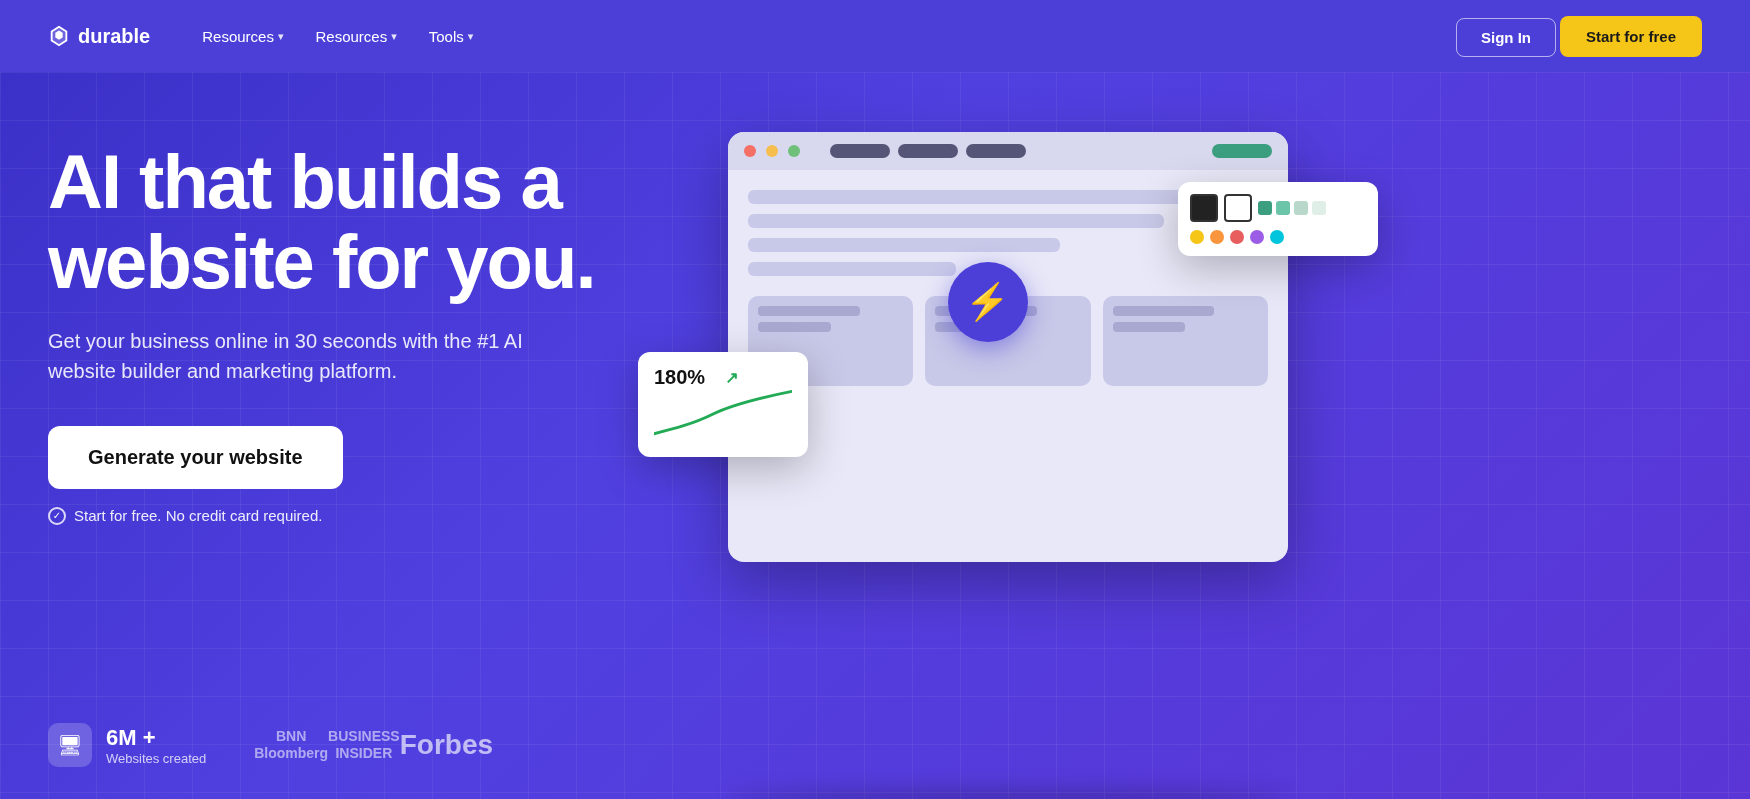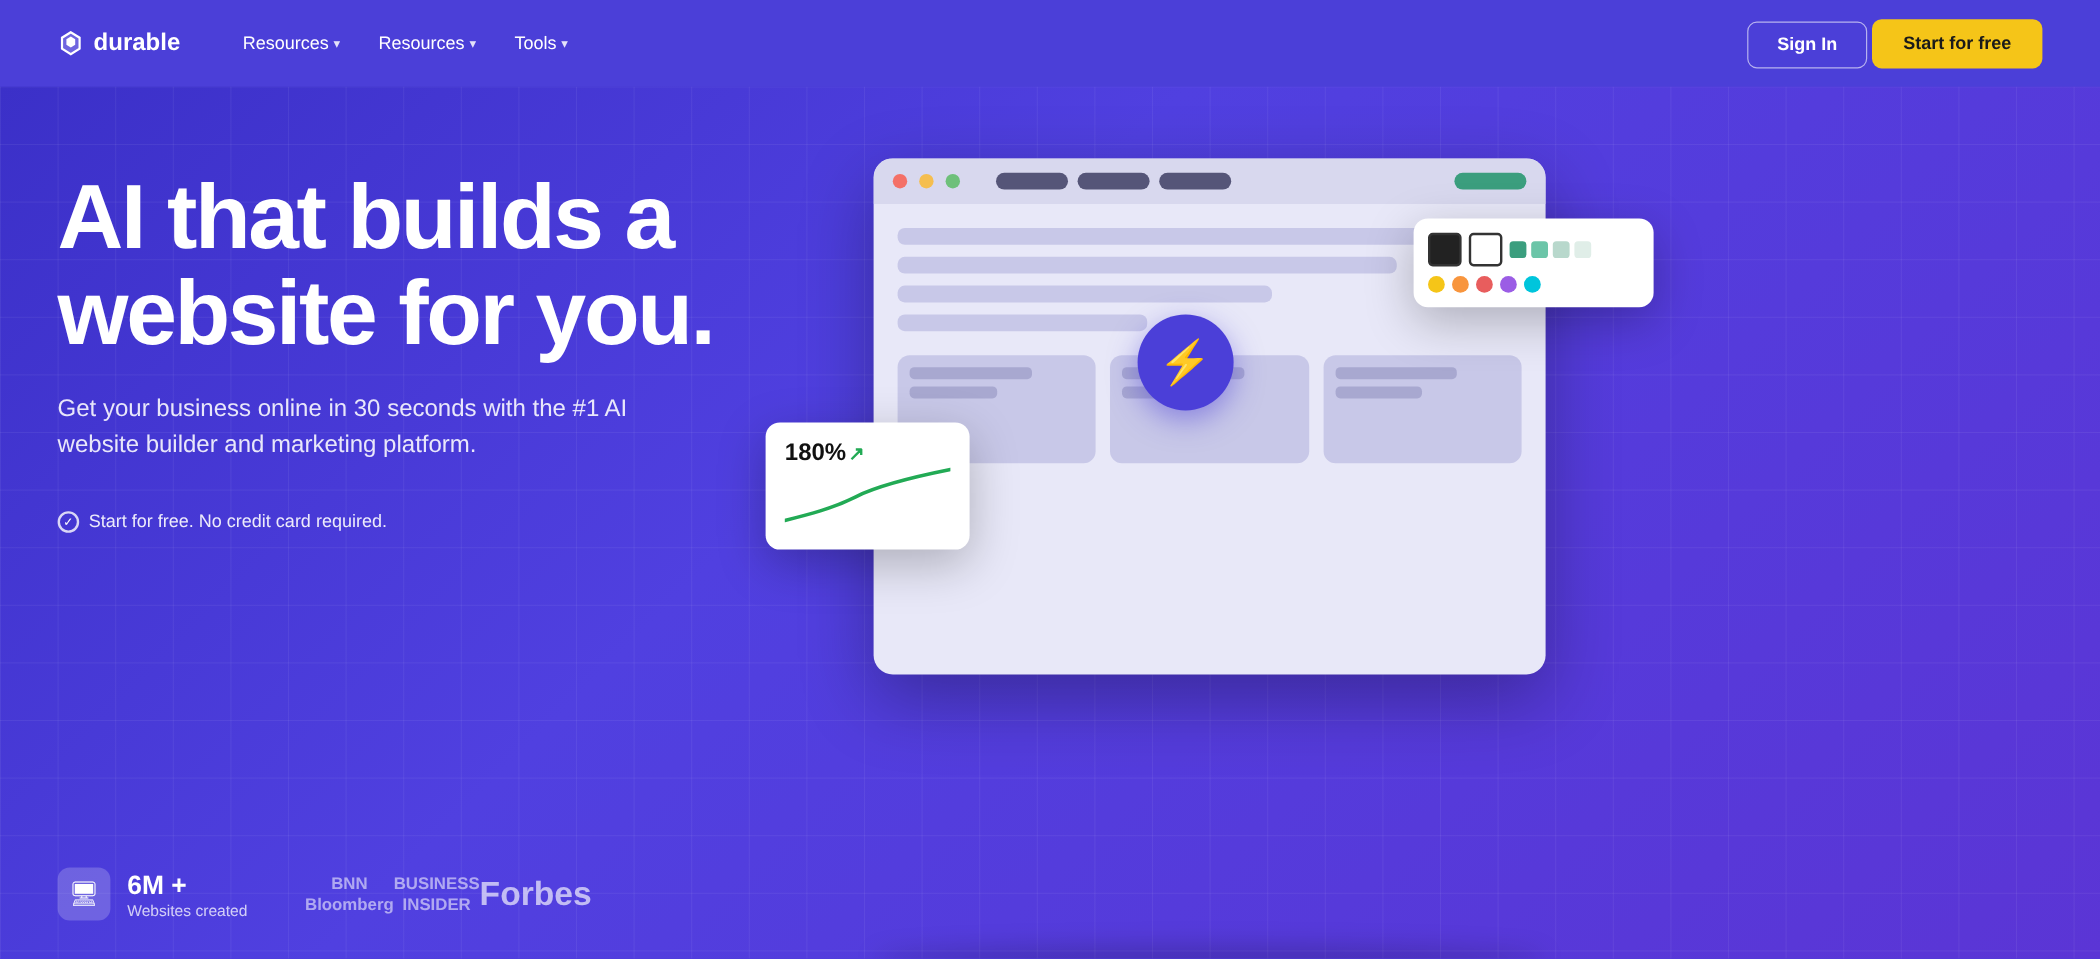--- a/index.html
+++ b/index.html
@@ -382,21 +382,21 @@
       padding: 14px 16px;
       box-shadow: 0 12px 40px rgba(0,0,0,0.25);
       z-index: 6;
     }
     .analytics-num {
       font-size: 20px;
       font-weight: 700;
       color: #111;
       display: flex;
       align-items: center;
-      gap: 2px;
+      gap: 20px;
       margin-bottom: 0;
     }
     .up-arrow {
       color: #22aa55;
       font-size: 16px;
     }
     .chart-area {
       width: 100%;
       height: 50px;
     }
@@ -442,20 +442,21 @@
   <div class="nav-actions">
     <button class="btn-signin">Sign In</button>
     <button class="btn-start">Start for free</button>
   </div>
 </nav>
 
 <section class="hero">
   <div class="hero-left">
     <h1 class="hero-headline">AI that builds a website for you.</h1>
     <p class="hero-sub">Get your business online in 30 seconds with the #1 AI website builder and marketing platform.</p>
+    <button class="btn-generate">Generate your website</button>
     <div class="free-note">
       <div class="check-icon">✓</div>
       <span>Start for free. No credit card required.</span>
     </div>
   </div>
 
   <div class="social-proof">
     <div class="stat-block">
       <div class="monitor-icon">🖥</div>
       <div class="stat-text">

